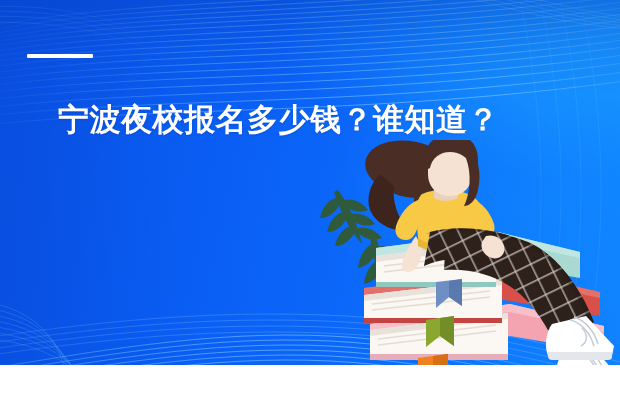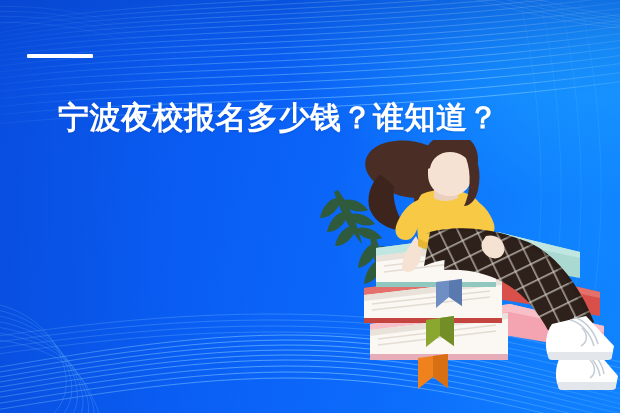--- a/index.html
+++ b/index.html
@@ -3,23 +3,23 @@
 <meta charset="utf-8">
 <style>
   html, body {
     margin: 0;
     padding: 0;
     background: #ffffff;
   }
   #banner {
     position: relative;
     width: 620px;
-    height: 413px;
+    height: 365px;
     overflow: hidden;
-    font-family: Liberation Mono, monospace;
+    font-family: Liberation Sans, sans-serif;
     background: #0a5ff5;
   }
 
   
   .bg-base {
     position: absolute;
     inset: 0;
     background:
       radial-gradient(120% 90% at 100% 8%, #1a9cff 0%, rgba(26,156,255,0) 46%),
       radial-gradient(90% 120% at 103% 52%, #0f86ff 0%, rgba(15,134,255,0) 55%),

